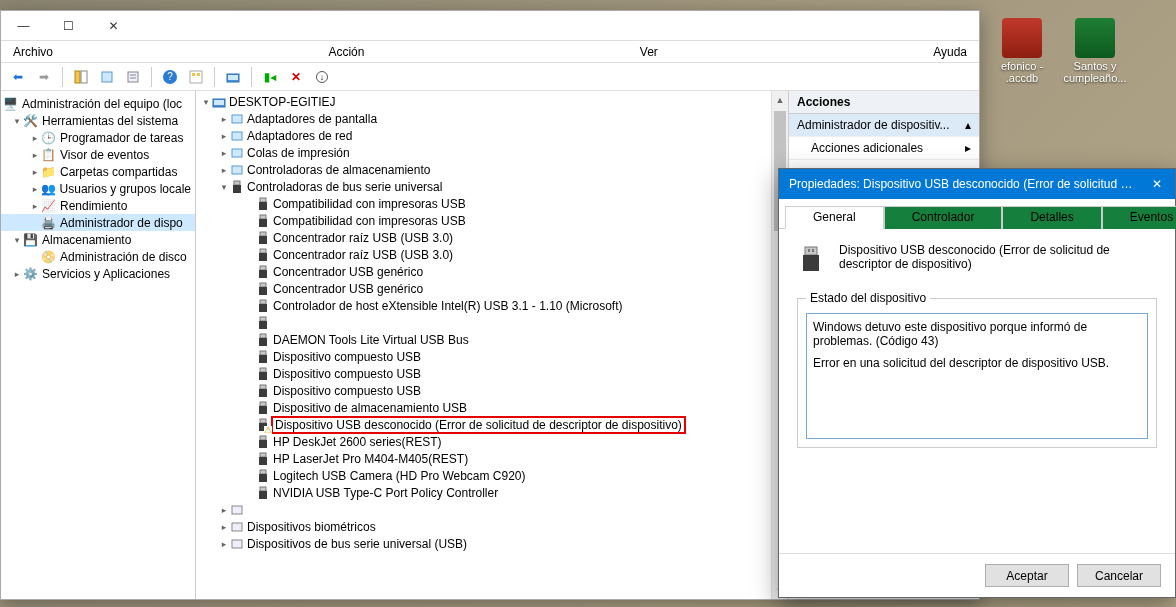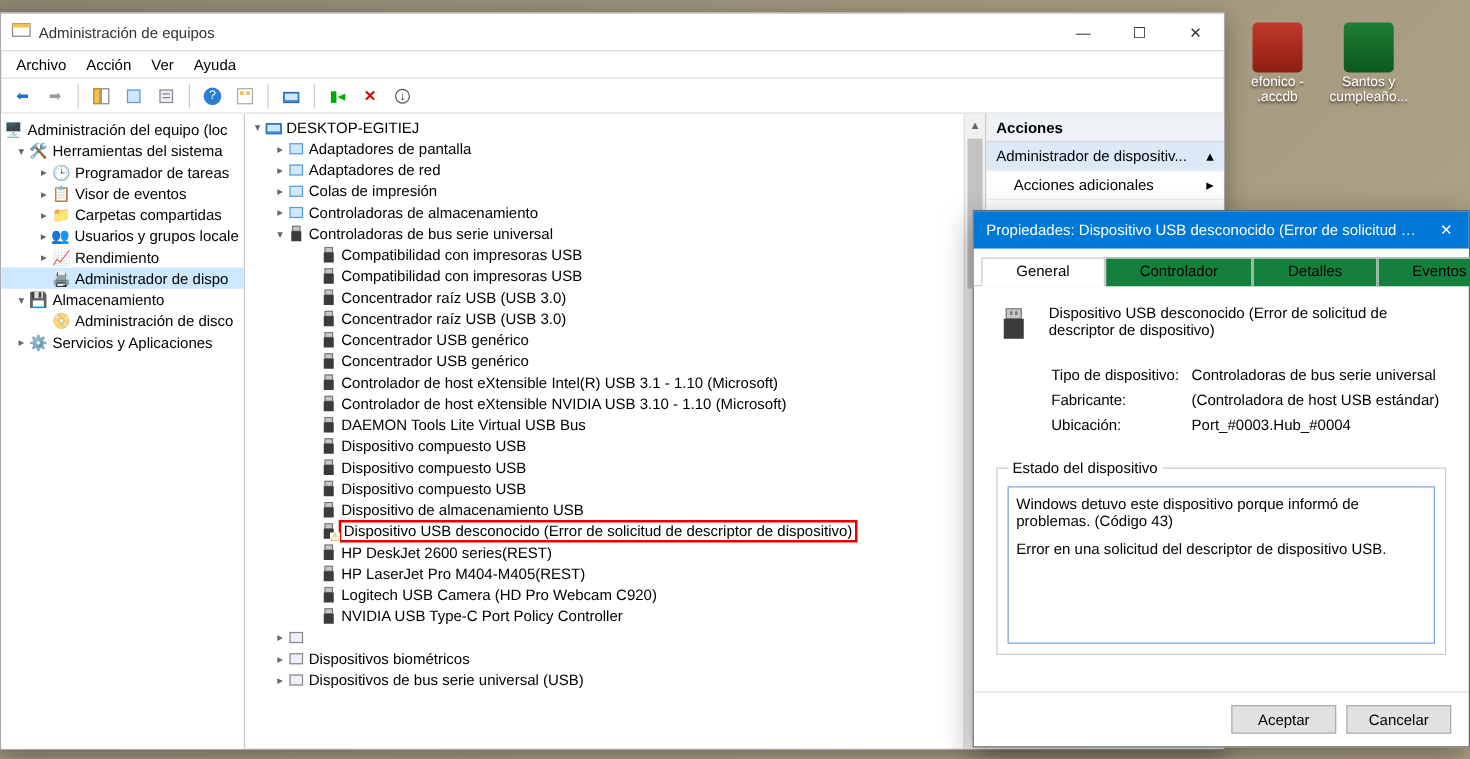--- a/index.html
+++ b/index.html
@@ -9,21 +9,21 @@
   .desk-icon .ico { width:40px; height:40px; margin:0 auto 2px; border-radius:4px; }
   .desk-icon .lbl { font-size:11px; line-height:12px; word-break:break-word; }
   .ico-acc { background:linear-gradient(#c0392b,#8e1e10); }
   .ico-xls { background:linear-gradient(#1e7e34,#0d5a1e); }
 
   .mmc-window { position:absolute; left:0; top:10px; width:980px; height:590px; background:#fff; border:1px solid #aaa; box-shadow:0 5px 18px rgba(0,0,0,.35); display:flex; flex-direction:column; }
   .titlebar { height:30px; display:flex; align-items:center; justify-content:space-between; border-bottom:1px solid #ddd; background:#fff; }
   .titlebar .title { display:flex; align-items:center; gap:6px; padding-left:8px; color:#333; }
   .titlebar .ctrls { display:flex; }
   .winbtn { width:45px; height:29px; display:flex; align-items:center; justify-content:center; color:#333; }
-  .menubar { height:22px; display:flex; align-items:center; gap:4px; padding:0 6px; border-bottom:1px solid #ddd; }
+  .menubar { height:22px; display:flex; align-items:center; gap:4px; padding:0 6px; border-bottom:1px solid #ddd;justify-content:space-between; }
   .menubar span { padding:2px 6px; }
   .toolbar { height:28px; display:flex; align-items:center; gap:4px; padding:0 6px; border-bottom:1px solid #ddd; }
   .tbtn { width:22px; height:22px; display:flex; align-items:center; justify-content:center; border:1px solid transparent; }
   .sep { width:1px; height:20px; background:#ccc; margin:0 3px; }
 
   .body3col { flex:1; display:flex; min-height:0; }
   .navtree { width:195px; border-right:1px solid #ccc; overflow:hidden; padding:4px 0; background:#fff; }
   .tree ul { list-style:none; margin:0; padding:0; }
   .tree li { white-space:nowrap; }
   .trow { display:flex; align-items:center; height:17px; padding-right:4px; }
@@ -76,29 +76,20 @@
   <div class="ico ico-acc"></div>
   <div class="lbl">efonico - .accdb</div>
 </div>
 <div class="desk-icon" style="left:1060px; top:18px;">
   <div class="ico ico-xls"></div>
   <div class="lbl">Santos y cumpleaño...</div>
 </div>
 
 <div class="mmc-window">
   <div class="titlebar">
-    <div class="title">
-      <span>
-        <svg width="16" height="16">
-            <rect x="1" y="3" width="14" height="10" fill="#fff" stroke="#888"></rect>
-            <rect x="1" y="3" width="14" height="3" fill="#f3c34f"></rect>
-          </svg>
-      </span>
-      <span>Administración de equipos</span>
-    </div>
     <div class="ctrls">
       <div class="winbtn">—</div>
       <div class="winbtn">☐</div>
       <div class="winbtn close">✕</div>
     </div>
   </div>
 
   <div class="menubar">
     <span>Archivo</span>
     <span>Acción</span>
@@ -378,21 +369,20 @@
             <span>Controlador de host eXtensible Intel(R) USB 3.1 - 1.10 (Microsoft)</span>
           </div>
           <div class="trow" style="padding-left:48px">
             <span class="twist"></span>
             <span class="ticon usb-ico">
               <svg viewBox="0 0 14 14">
                 <rect x="4" y="1" width="6" height="4" fill="#c8c8c8" stroke="#777"></rect>
                 <rect x="3" y="5" width="8" height="8" fill="#3b3b3b"></rect>
               </svg>
             </span>
-            <span>Controlador de host eXtensible NVIDIA USB 3.10 - 1.10 (Microsoft)</span>
           </div>
           <div class="trow" style="padding-left:48px">
             <span class="twist"></span>
             <span class="ticon usb-ico">
               <svg viewBox="0 0 14 14">
                 <rect x="4" y="1" width="6" height="4" fill="#c8c8c8" stroke="#777"></rect>
                 <rect x="3" y="5" width="8" height="8" fill="#3b3b3b"></rect>
               </svg>
             </span>
             <span>DAEMON Tools Lite Virtual USB Bus</span>
@@ -551,36 +541,20 @@
       <div class="big-ico">
         <svg viewBox="0 0 32 32">
             <rect x="10" y="4" width="12" height="8" fill="#c8c8c8" stroke="#777"></rect>
             <rect x="8" y="12" width="16" height="16" fill="#3b3b3b"></rect>
             <rect x="13" y="6" width="2" height="3" fill="#777"></rect>
             <rect x="17" y="6" width="2" height="3" fill="#777"></rect>
           </svg>
       </div>
       <div style="flex:1">Dispositivo USB desconocido (Error de solicitud de descriptor de dispositivo)</div>
     </div>
-    <table class="kv" style="margin-left:40px">
-      <tbody>
-          <tr>
-            <td>Tipo de dispositivo:</td>
-            <td>Controladoras de bus serie universal</td>
-          </tr>
-      <tr>
-            <td>Fabricante:</td>
-            <td>(Controladora de host USB estándar)</td>
-          </tr>
-      <tr>
-            <td>Ubicación:</td>
-            <td>Port_#0003.Hub_#0004</td>
-          </tr>
-    </tbody>
-      </table>
     <fieldset>
       <legend>Estado del dispositivo</legend>
       <div class="status-box">
         <div>Windows detuvo este dispositivo porque informó de problemas. (Código 43)</div>
         <div style="height:8px"></div>
         <div>Error en una solicitud del descriptor de dispositivo USB.</div>
       </div>
     </fieldset>
   </div>
   <div class="btns">

